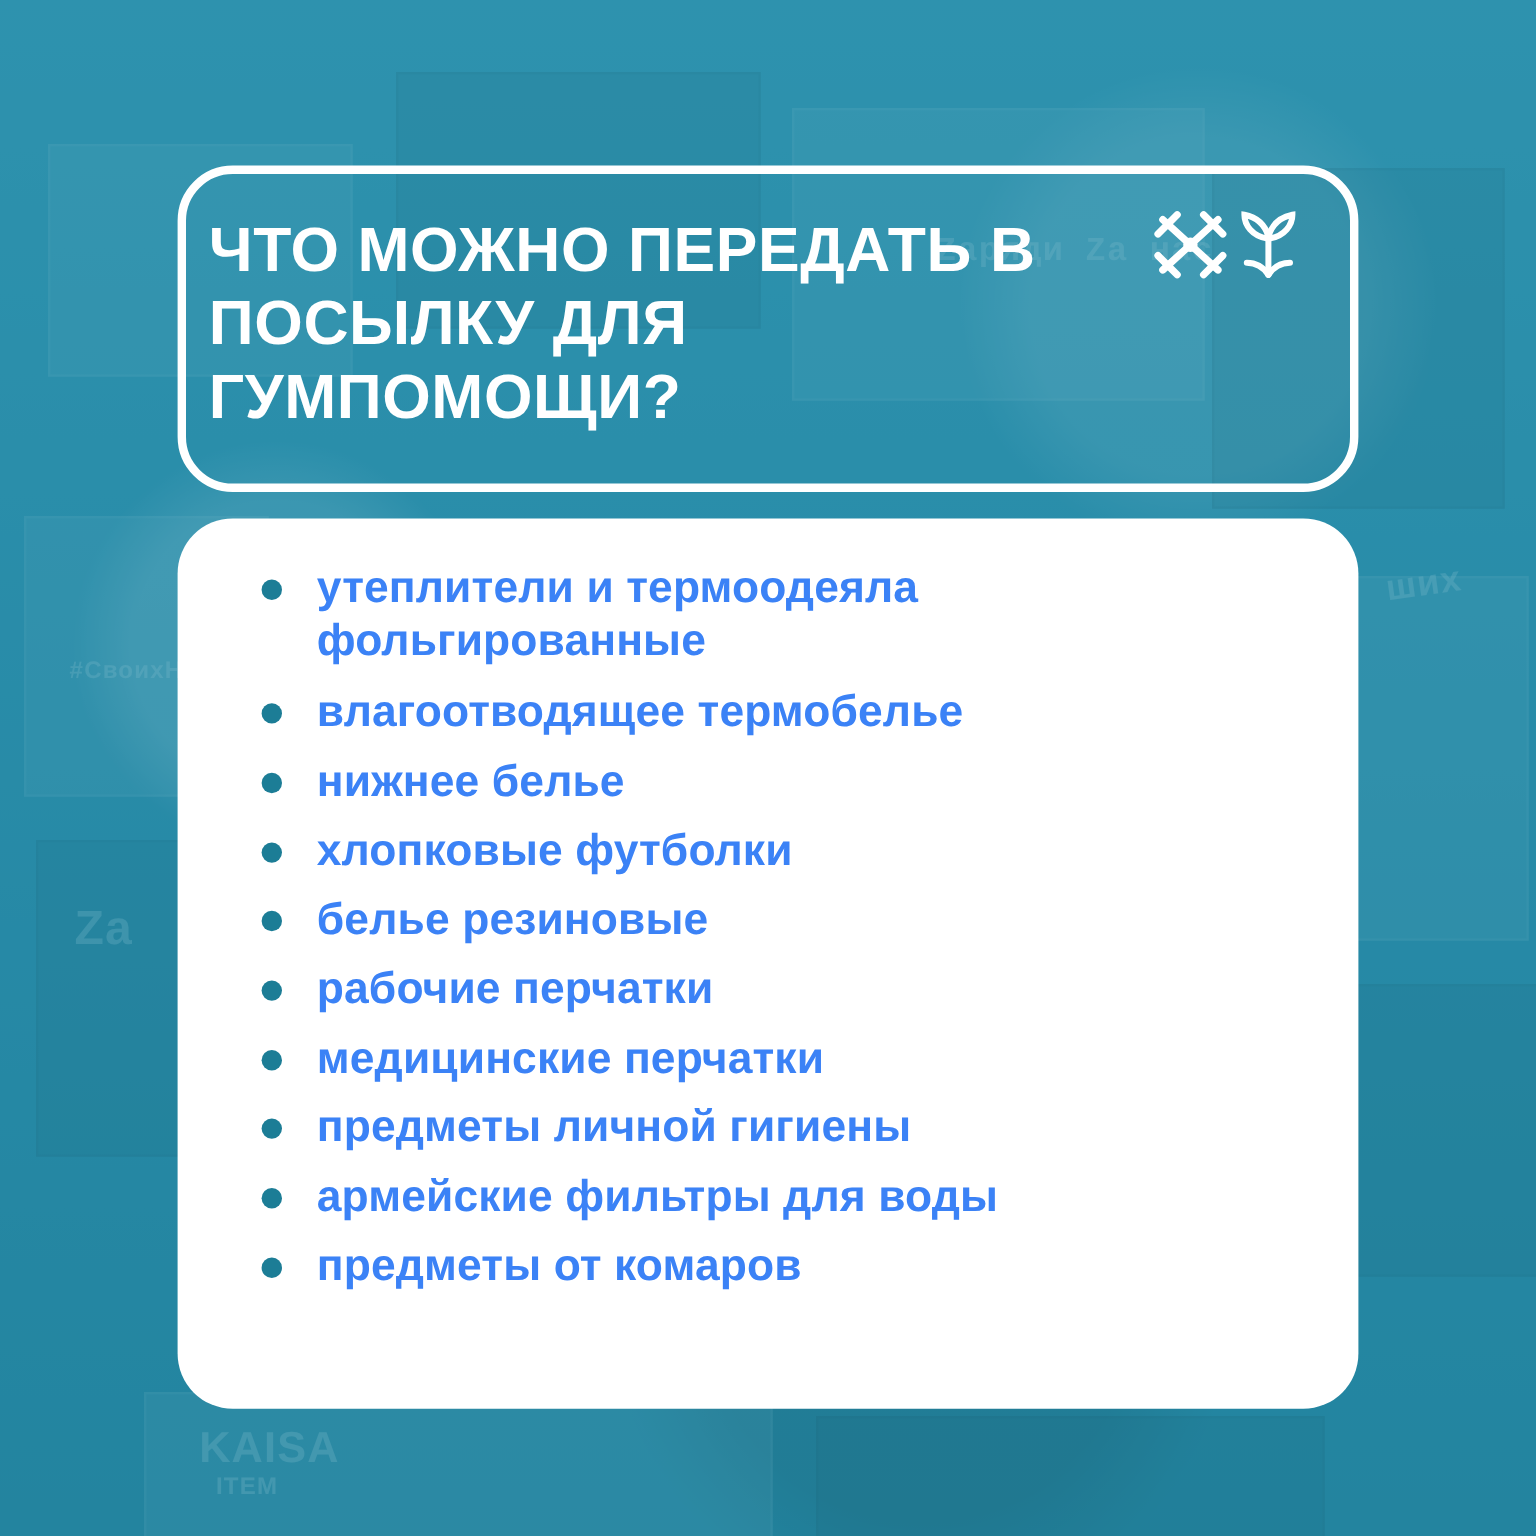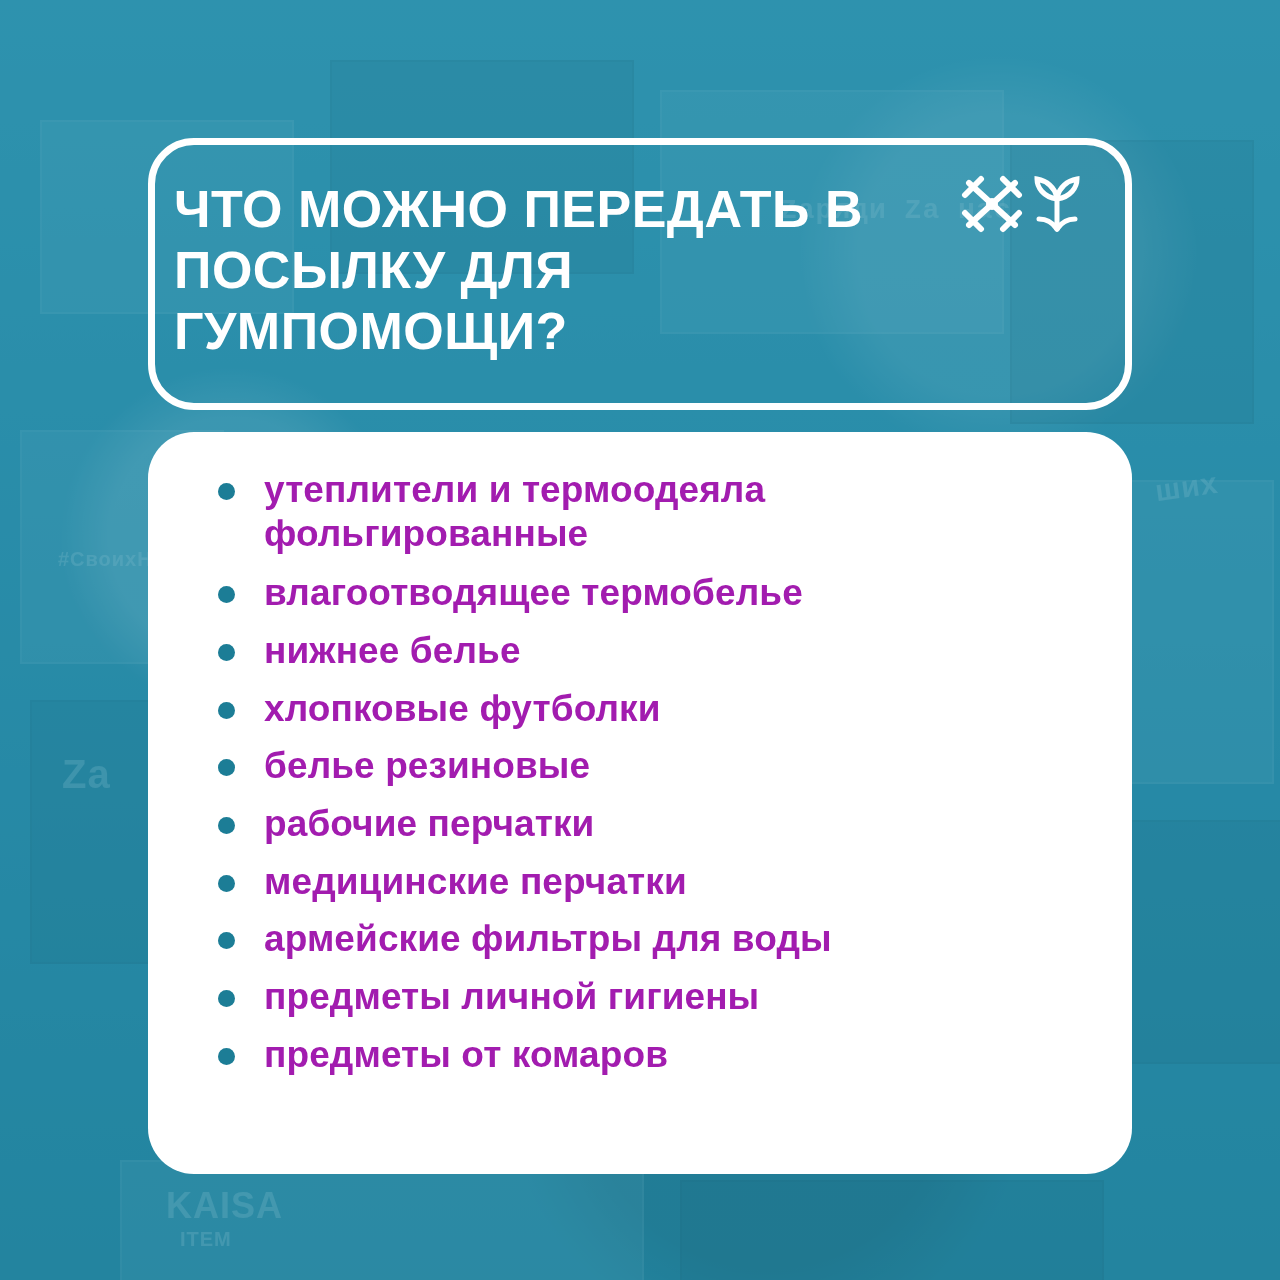--- a/index.html
+++ b/index.html
@@ -95,21 +95,21 @@
     border-radius: 46px;
     padding: 36px 46px 24px 54px;
   }
   ul.items {
     list-style: none;
     margin: 0;
     padding: 0;
   }
   ul.items li {
     position: relative;
-    color: #a21caf;
+    color: #3b82f6;
     font-size: 37px;
     line-height: 1.18;
     font-weight: bold;
     padding-left: 62px;
     margin-bottom: 14px;
     letter-spacing: 0.1px;
   }
   ul.items li::before {
     content: "";
     position: absolute;
@@ -182,19 +182,19 @@
 
   <div class="list-card">
     <ul class="items">
       <li class="two-line">утеплители и термоодеяла фольгированные</li>
       <li>влагоотводящее термобелье</li>
       <li>нижнее белье</li>
       <li>хлопковые футболки</li>
       <li>белье резиновые</li>
       <li>рабочие перчатки</li>
       <li>медицинские перчатки</li>
+      <li>предметы личной гигиены</li>
       <li>армейские фильтры для воды</li>
-      <li>предметы личной гигиены</li>
       <li>предметы от комаров</li>
     </ul>
   </div>
 
 </div>
 
 </body></html>

